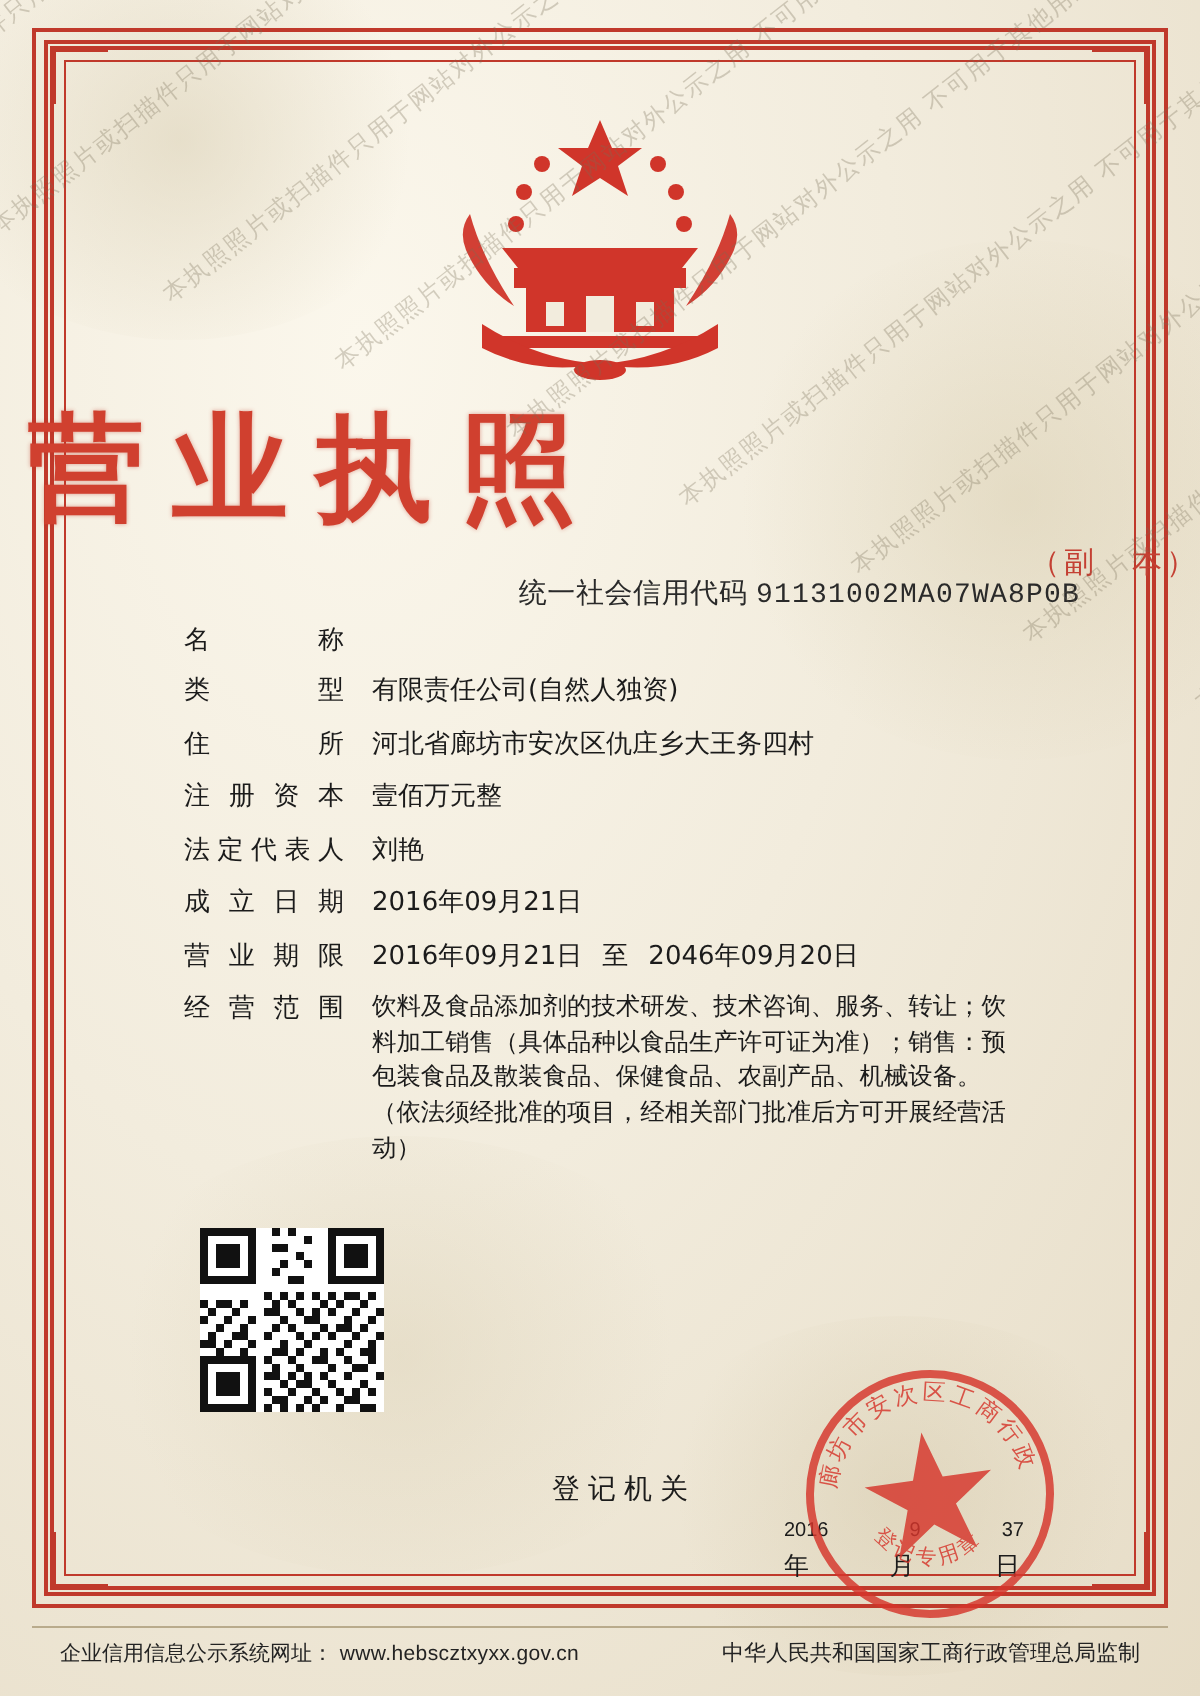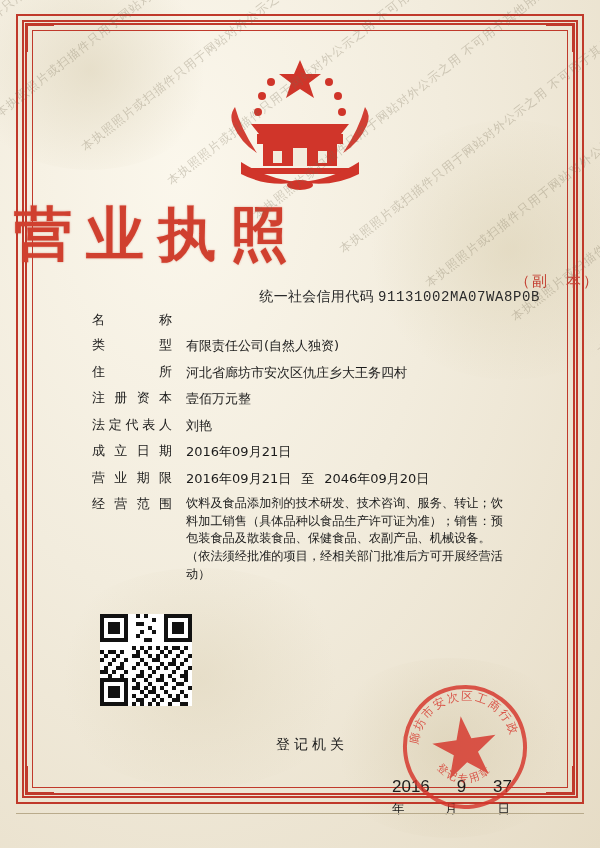--- a/index.html
+++ b/index.html
@@ -80,21 +80,21 @@
   
   .qr{position:absolute;left:100px;top:614px;width:92px;height:92px;background:#fff;}
   .qr svg{display:block;}
 
   
   .registrar{
     position:absolute;left:276px;top:736px;font-size:14px;letter-spacing:4px;
     color:#1b1b1b;font-family:"DejaVu Sans", sans-serif;
   }
   .datebox{position:absolute;left:392px;top:760px;width:120px;}
-  .dnums{display:flex;justify-content:space-between;font-size:17px;color:#1b1b1b;margin-top:17px;}
+  .dnums{display:flex;justify-content:space-between;font-size:10px;color:#1b1b1b;}
   .dlabels{display:flex;justify-content:space-between;font-size:12.5px;color:#1b1b1b;margin-top:4px;letter-spacing:2px;font-family:"DejaVu Sans", sans-serif;}
 
   
   .seal{
     position:absolute;left:400px;top:682px;width:130px;height:130px;
     transform:rotate(-8deg);opacity:.82;
   }
 
   
   .footer{
@@ -358,20 +358,27 @@
       <text font-family="DejaVu Sans, sans-serif" font-size="11.5" fill="#d6352b" letter-spacing="2">
         <textPath href="#arcTop" startOffset="6%">廊坊市安次区工商行政管理局</textPath>
       </text>
       <text font-family="DejaVu Sans, sans-serif" font-size="10.5" fill="#d6352b" letter-spacing="2">
         <textPath href="#arcBottom" startOffset="16%">登记专用章</textPath>
       </text>
     </svg>
   </div>
 
   <div class="footer-rule"></div>
+  <div class="footer">
+    <div class="left">
+      <span>企业信用信息公示系统网址：</span>
+      <span class="url">www.hebscztxyxx.gov.cn</span>
+    </div>
+    <div class="right">中华人民共和国国家工商行政管理总局监制</div>
+  </div>
 
   <div class="wm" id="wm">
       <span style="left: -180px; top: 40px;">本执照照片或扫描件只用于网站对外公示之用 不可用于其他用途 复印无效</span>
       <span style="left: -94px; top: 74px;">本执照照片或扫描件只用于网站对外公示之用 不可用于其他用途 复印无效</span>
       <span style="left: -8px; top: 108px;">本执照照片或扫描件只用于网站对外公示之用 不可用于其他用途 复印无效</span>
       <span style="left: 78px; top: 142px;">本执照照片或扫描件只用于网站对外公示之用 不可用于其他用途 复印无效</span>
       <span style="left: 164px; top: 176px;">本执照照片或扫描件只用于网站对外公示之用 不可用于其他用途 复印无效</span>
       <span style="left: 250px; top: 210px;">本执照照片或扫描件只用于网站对外公示之用 不可用于其他用途 复印无效</span>
       <span style="left: 336px; top: 244px;">本执照照片或扫描件只用于网站对外公示之用 不可用于其他用途 复印无效</span>
       <span style="left: 422px; top: 278px;">本执照照片或扫描件只用于网站对外公示之用 不可用于其他用途 复印无效</span>

